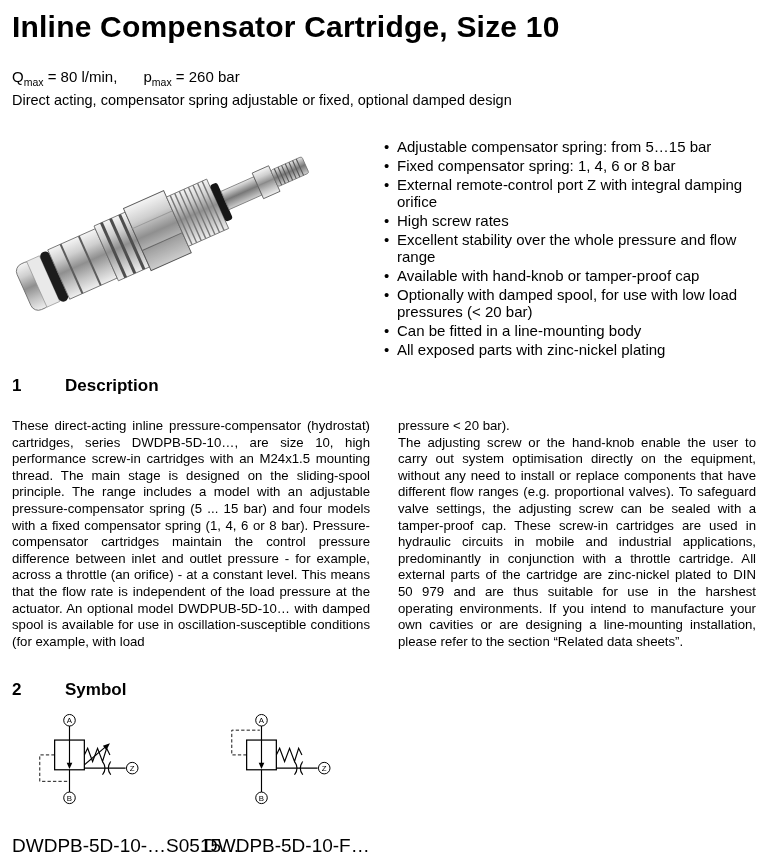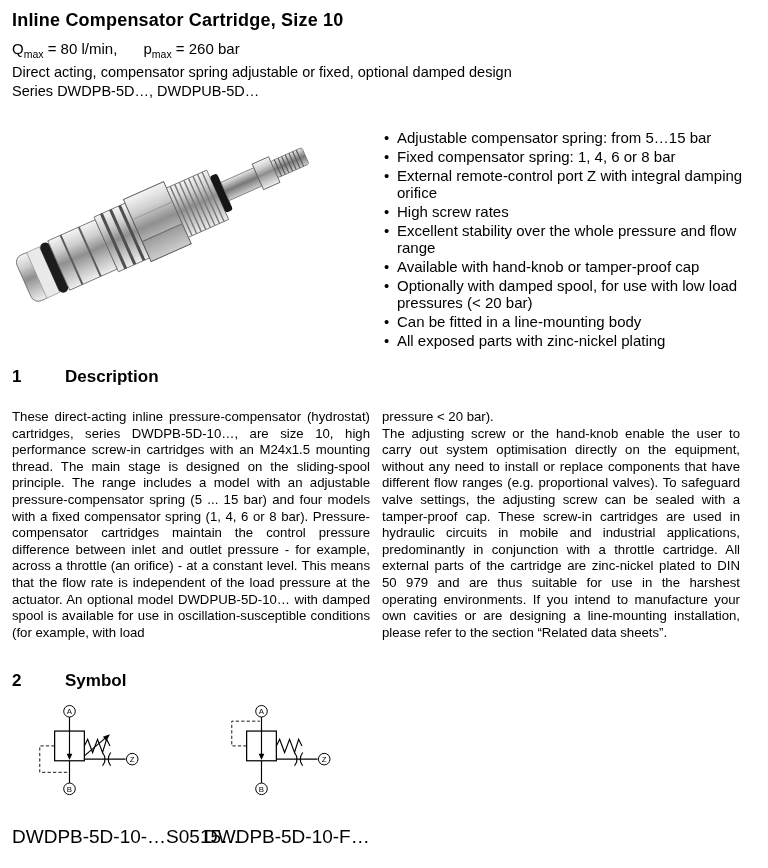--- a/index.html
+++ b/index.html
@@ -6,40 +6,40 @@
   * { box-sizing: border-box; }
   html, body { margin: 0; padding: 0; }
   body {
     width: 768px; height: 868px;
     background: #ffffff; color: #000000;
     font-family: "Liberation Sans", sans-serif;
     overflow: hidden;
   }
   .page { padding: 10px 12px 0 12px; }
 
-  .title { font-size: 18px; font-weight: bold; margin: 0 0 9px 0; letter-spacing: 0.2px; }
+  .title { font-size: 30px; font-weight: bold; margin: 0 0 24px 0; letter-spacing: 0.2px; }
 
   .specline { font-size: 15px; margin: 0 0 3px 0; }
   .spec-p { margin-left: 22px; }
   sub.sub { font-size: 0.7em; }
 
   .subline { font-size: 14.5px; line-height: 19px; }
 
   .hero { display: flex; margin-top: 24px; }
   .photo { width: 372px; flex: 0 0 auto; }
 
   .features { list-style: none; margin: 4px 0 0 0; padding: 0; width: 362px;
               font-size: 15px; line-height: 17px; }
   .features li { position: relative; padding-left: 13px; margin-bottom: 2px; }
   .features li::before { content: "\2022"; position: absolute; left: 0; top: 0; }
 
   .sec-head { margin-top: 16px; font-size: 17px; font-weight: bold; height: 20px; }
   .sec-num { display: inline-block; width: 53px; }
 
-  .columns { display: flex; gap: 12px; margin-top: 22px; }
+  .columns { display: flex; gap: 28px; margin-top: 22px; }
   .col { width: 358px; font-size: 13.2px; line-height: 16.6px; text-align: justify; }
   .col p { margin: 0; }
 
   .sym-section { margin-top: 30px; }
   .symbols-row { display: flex; gap: 20px; margin-top: 12px; }
   .symbol-block { width: 172px; }
   .sym-caption { margin-top: 15px; font-size: 19px; white-space: nowrap; }
 
   svg .ln   { stroke: #000; stroke-width: 1.4; fill: none; }
   svg .dash { stroke: #000; stroke-width: 1.1; fill: none; stroke-dasharray: 4 2.6; }
@@ -53,21 +53,20 @@
 
 <div class="page">
 
   <h1 class="title">Inline Compensator Cartridge, Size 10</h1>
 
   <div class="specline">
     <span><span>Q</span><sub class="sub">max</sub> <span>= 80 l/min,</span></span>
     <span class="spec-p"><span>p</span><sub class="sub">max</sub> <span>= 260 bar</span></span>
   </div>
   <div class="subline">Direct acting, compensator spring adjustable or fixed,  optional damped design</div>
-  <div class="subline">Series DWDPB-5D…,  DWDPUB-5D…</div>
 
   <div class="hero">
 
     <div class="photo">
       <svg viewBox="0 0 370 205" width="370" height="205">
         <defs>
           <linearGradient id="metal" x1="0" y1="0" x2="0" y2="1">
             <stop offset="0" stop-color="#f5f5f5"></stop>
             <stop offset="0.25" stop-color="#cfcfcf"></stop>
             <stop offset="0.5" stop-color="#8f8f8f"></stop>

